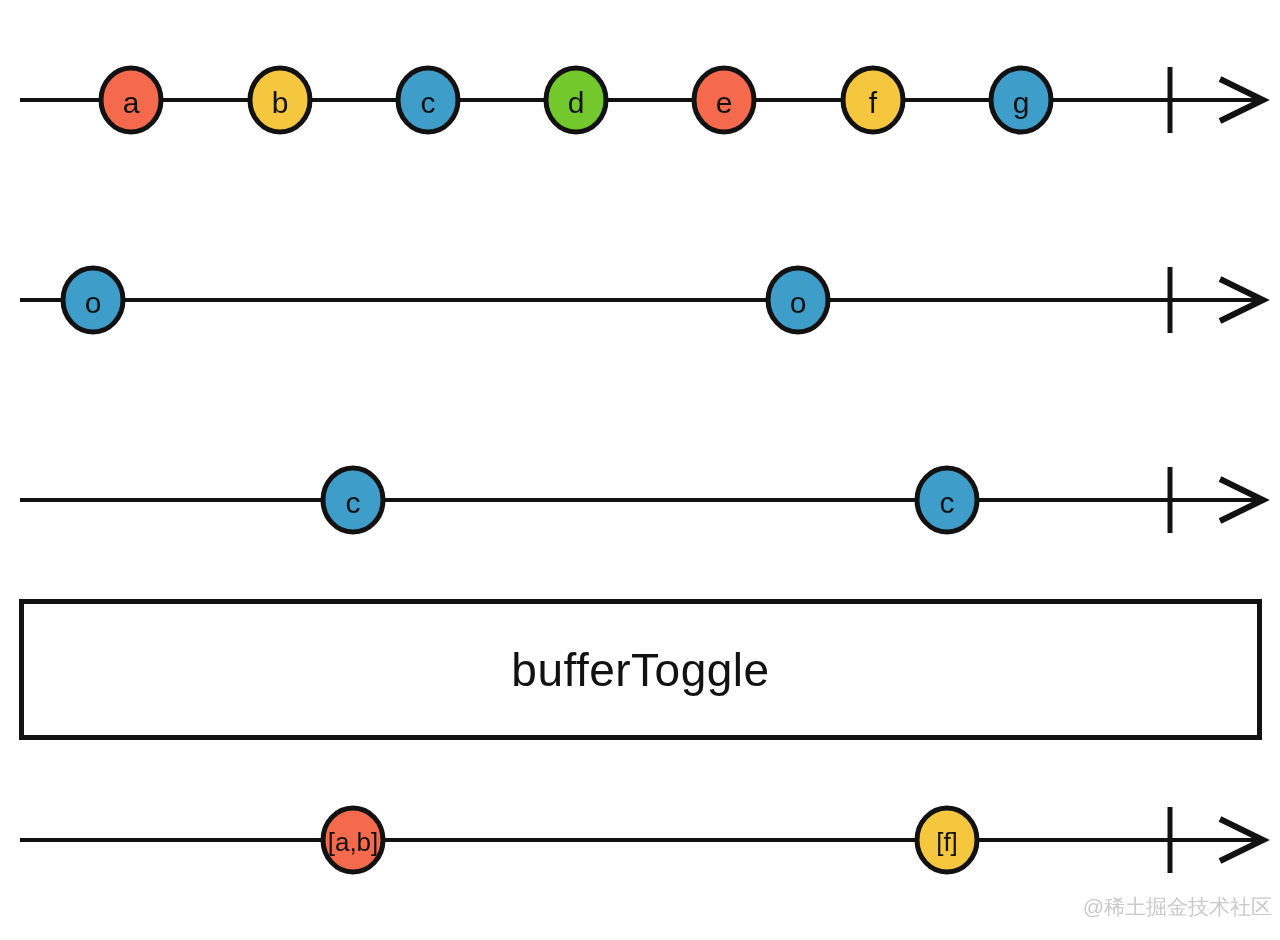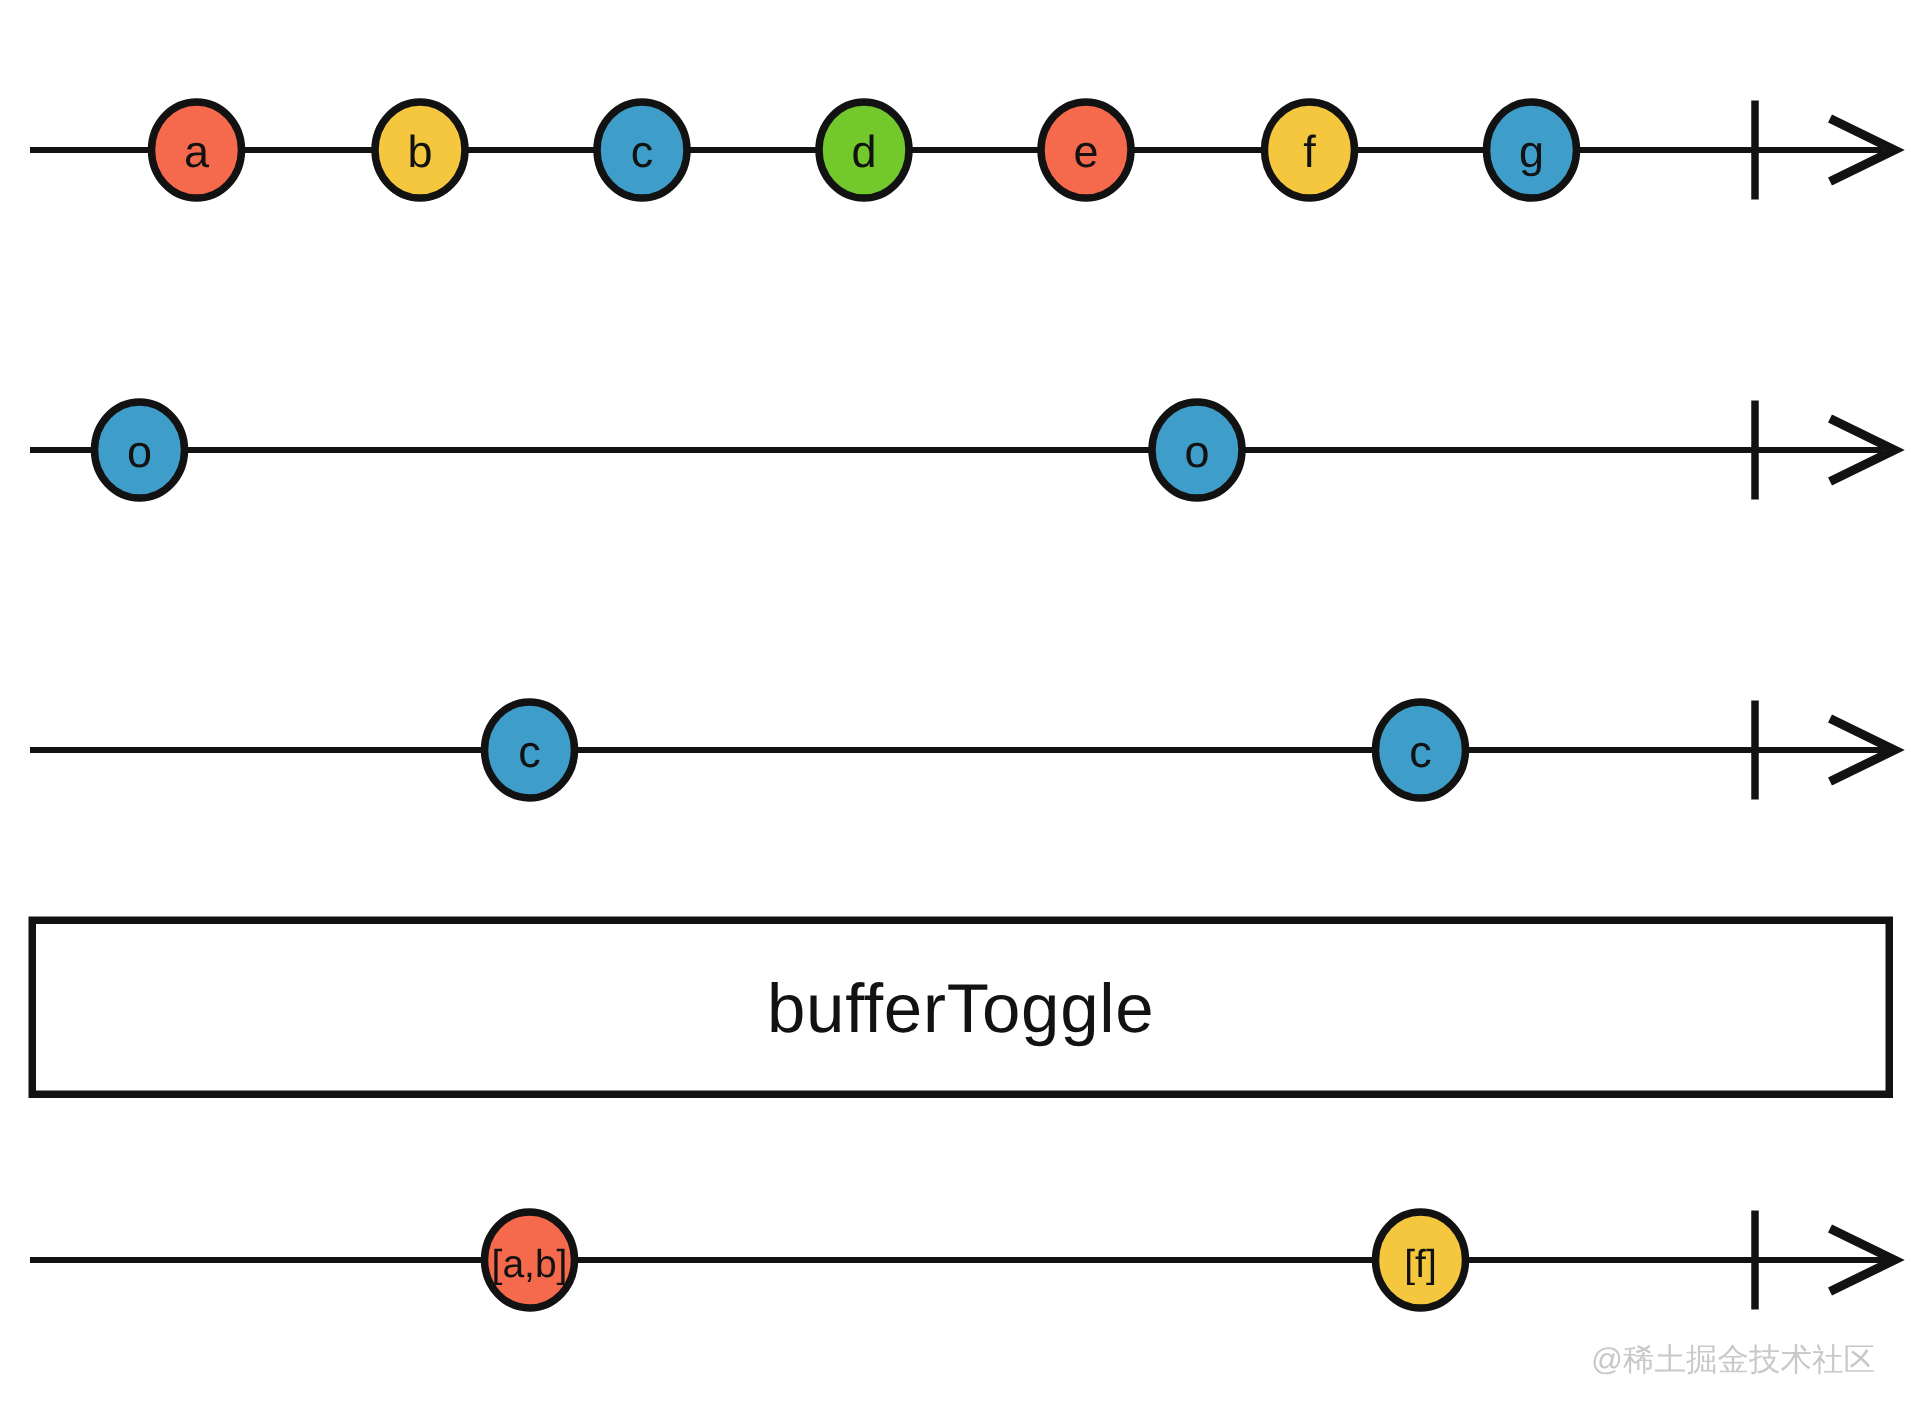--- a/index.html
+++ b/index.html
@@ -10,38 +10,37 @@
     background: #ffffff;
     overflow: hidden;
     font-family: "Liberation Sans", "DejaVu Sans", sans-serif;
   }
   svg#diagram-svg { position: absolute; left: 0; top: 0; }
   .op-box {
     position: absolute;
     left: 19px;
     top: 599px;
     width: 1243px;
-    height: 121px;
+    height: 141px;
     box-sizing: border-box;
     border: 5px solid #121212;
     display: flex;
     align-items: center;
     justify-content: center;
     background: #ffffff;
-    margin-top: 12px;
   }
   .op-label {
     font-size: 46px;
     letter-spacing: 0.5px;
     color: #121212;
     font-weight: 400;
   }
   .watermark {
     position: absolute;
-    right: 30px;
+    right: 8px;
     top: 894px;
     font-size: 21px;
     line-height: 26px;
     color: #c9c9c9;
     white-space: nowrap;
   }
   .marble-text {
     font-family: "Liberation Sans", "DejaVu Sans", sans-serif;
     fill: #121212;
   }

